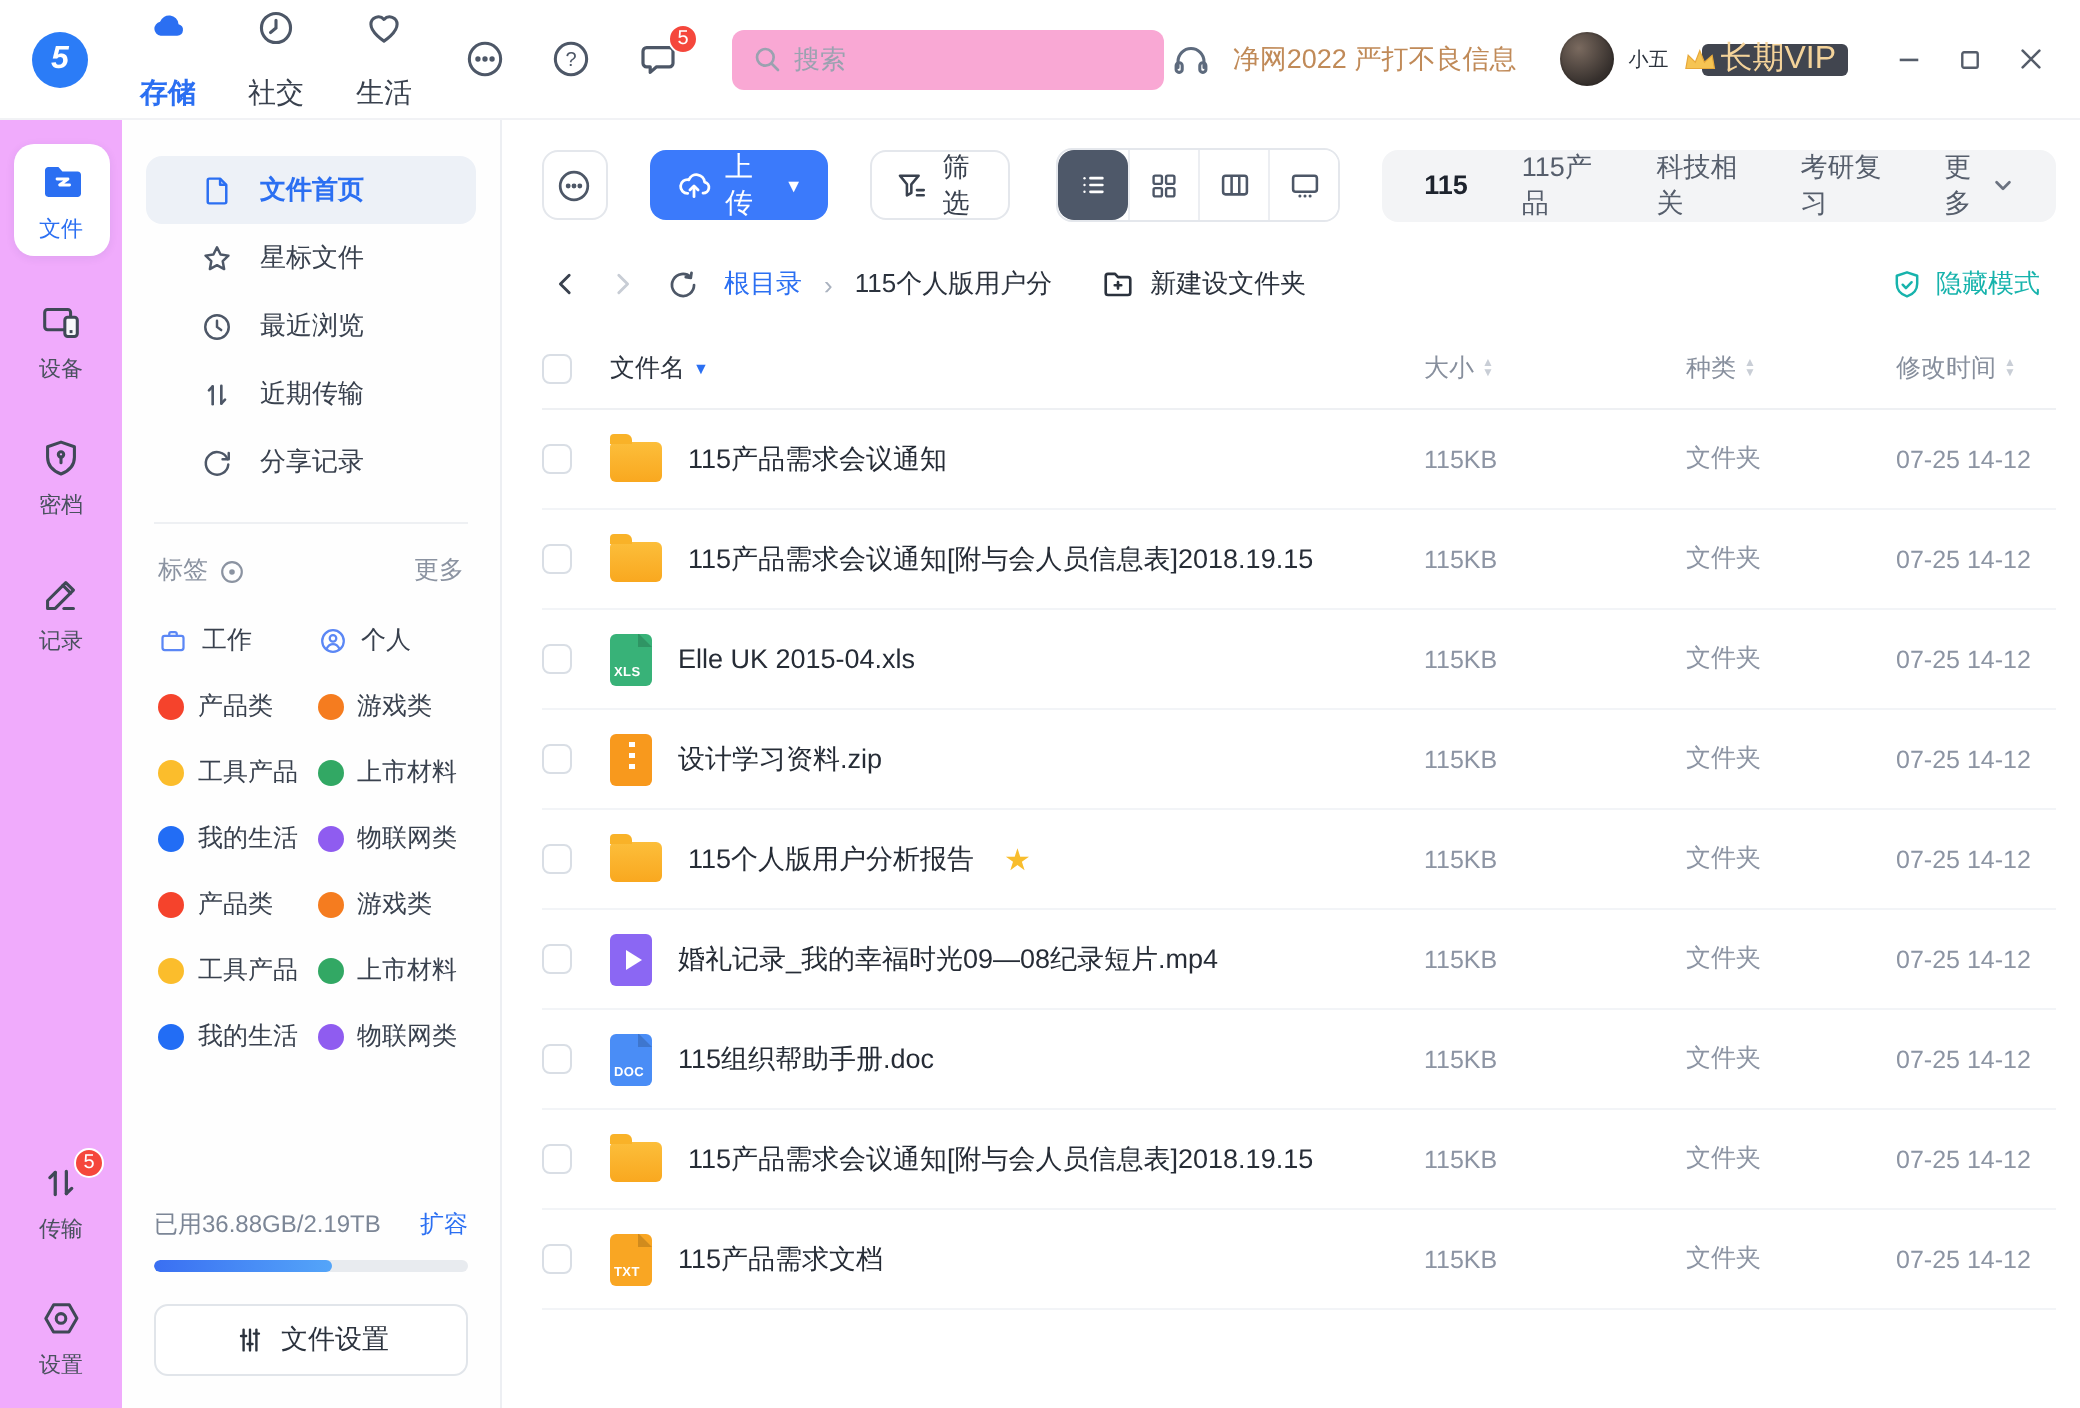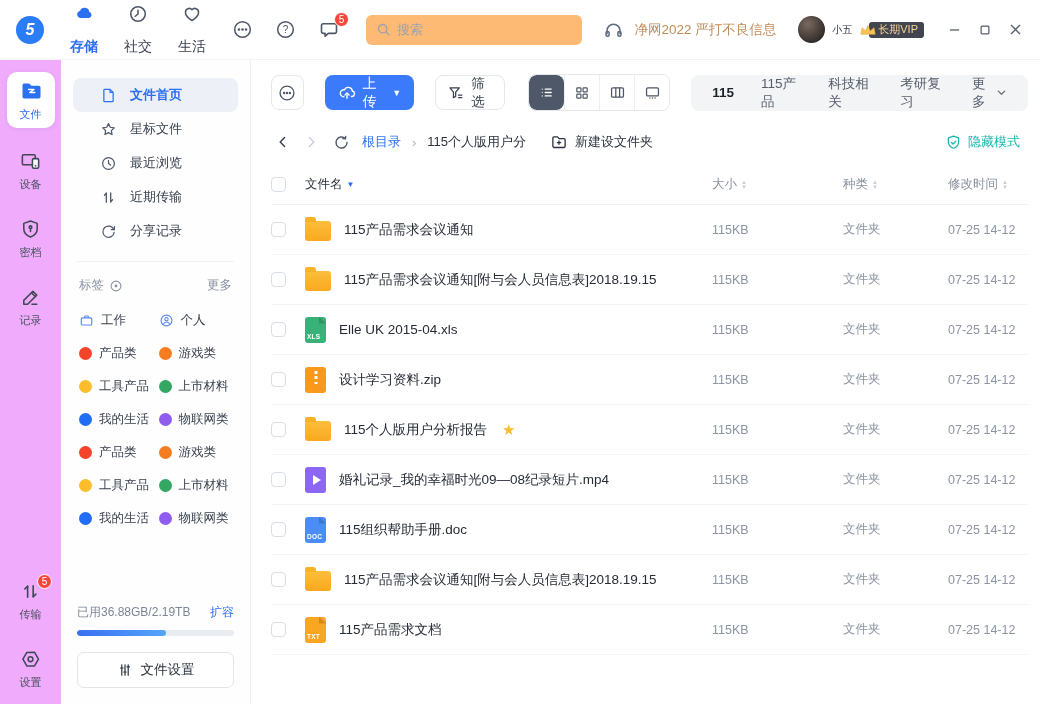--- a/index.html
+++ b/index.html
@@ -16,31 +16,31 @@
           display:flex; align-items:center; justify-content:center; font-size:16px; margin-right:26px; }
   .top-nav { display:flex; align-items:center; gap:26px; }
   .top-nav-item { display:flex; align-items:center; gap:14px; font-size:14px; color:#39414e; cursor:pointer;flex-direction:column; }
   .top-nav-item .ic { color:#4d5767; }
   .top-nav-item.active { color:#2b6ff2; font-weight:bold; }
   .top-nav-item.active .ic { color:#2b6ff2; }
   .top-icons { display:flex; align-items:center; gap:22px; margin-left:26px; color:#4d5767; }
   .icon-btn { position:relative; cursor:pointer; }
   .red-badge { position:absolute; top:-7px; right:-9px; min-width:15px; height:15px; border-radius:8px; background:#f5473c;
                color:#fff; font-size:10px; display:flex; align-items:center; justify-content:center; padding:0 3px; border:1.5px solid #fff; }
-  .searchbox { margin-left:26px; width:216px; height:30px; background:#fdba74; border-radius:6px; display:flex; align-items:center; padding:0 10px; gap:6px; color:#9aa2b0; }
+  .searchbox { margin-left:26px; width:216px; height:30px; background:#f9a8d4; border-radius:6px; display:flex; align-items:center; padding:0 10px; gap:6px; color:#9aa2b0; }
   .searchbox input { border:none; outline:none; background:transparent; font-size:13px; width:150px; color:#39414e; font-family:inherit; }
   .searchbox input::placeholder { color:#9aa2b0; }
   .top-right { margin-left:auto; display:flex; align-items:center; gap:14px; }
   .notice { display:flex; align-items:center; gap:10px; color:#c08a58; font-size:13.5px; }
   .notice .ic { color:#5d6a7d; }
   .userchip { display:flex; align-items:center; gap:7px; margin-left:8px; cursor:pointer; }
   .avatar { width:27px; height:27px; border-radius:50%; background:radial-gradient(circle at 35% 30%,#7a6a5f,#352f2c 70%); box-shadow:inset 0 0 0 1px rgba(0,0,0,.08); }
   .username { font-size:10px; color:#2b323d; }
   .vipwrap { display:flex; align-items:center; }
-  .vip-badge { background:#41454f; color:#f4d39a; font-size:11px; border-radius:3px; height:16px; display:flex; align-items:center; padding:0 6px 0 9px; margin-left:-7px;text-align:right; }
+  .vip-badge { background:#41454f; color:#f4d39a; font-size:16px; border-radius:3px; height:16px; display:flex; align-items:center; padding:0 6px 0 9px; margin-left:-7px;text-align:right; }
   .win-controls { display:flex; align-items:center; gap:18px; margin-left:10px; color:#555d6a; }
 
   
   .app-body { display:flex; height:644px; }
 
   
   .rail { width:61px; background:#f0abfc; display:flex; flex-direction:column; align-items:center; padding:12px 0 14px; }
   .rail-item { display:flex; flex-direction:column; align-items:center; gap:4px; color:#49515e; font-size:11px; cursor:pointer; margin-bottom:26px; }
   .rail-item .ic { color:#3f4856; position:relative; }
   .rail-item.active { background:#fff; border-radius:10px; width:48px; padding:7px 0 6px; box-shadow:0 1px 5px rgba(30,50,90,.08); color:#2b6ff2; margin-bottom:22px; }

